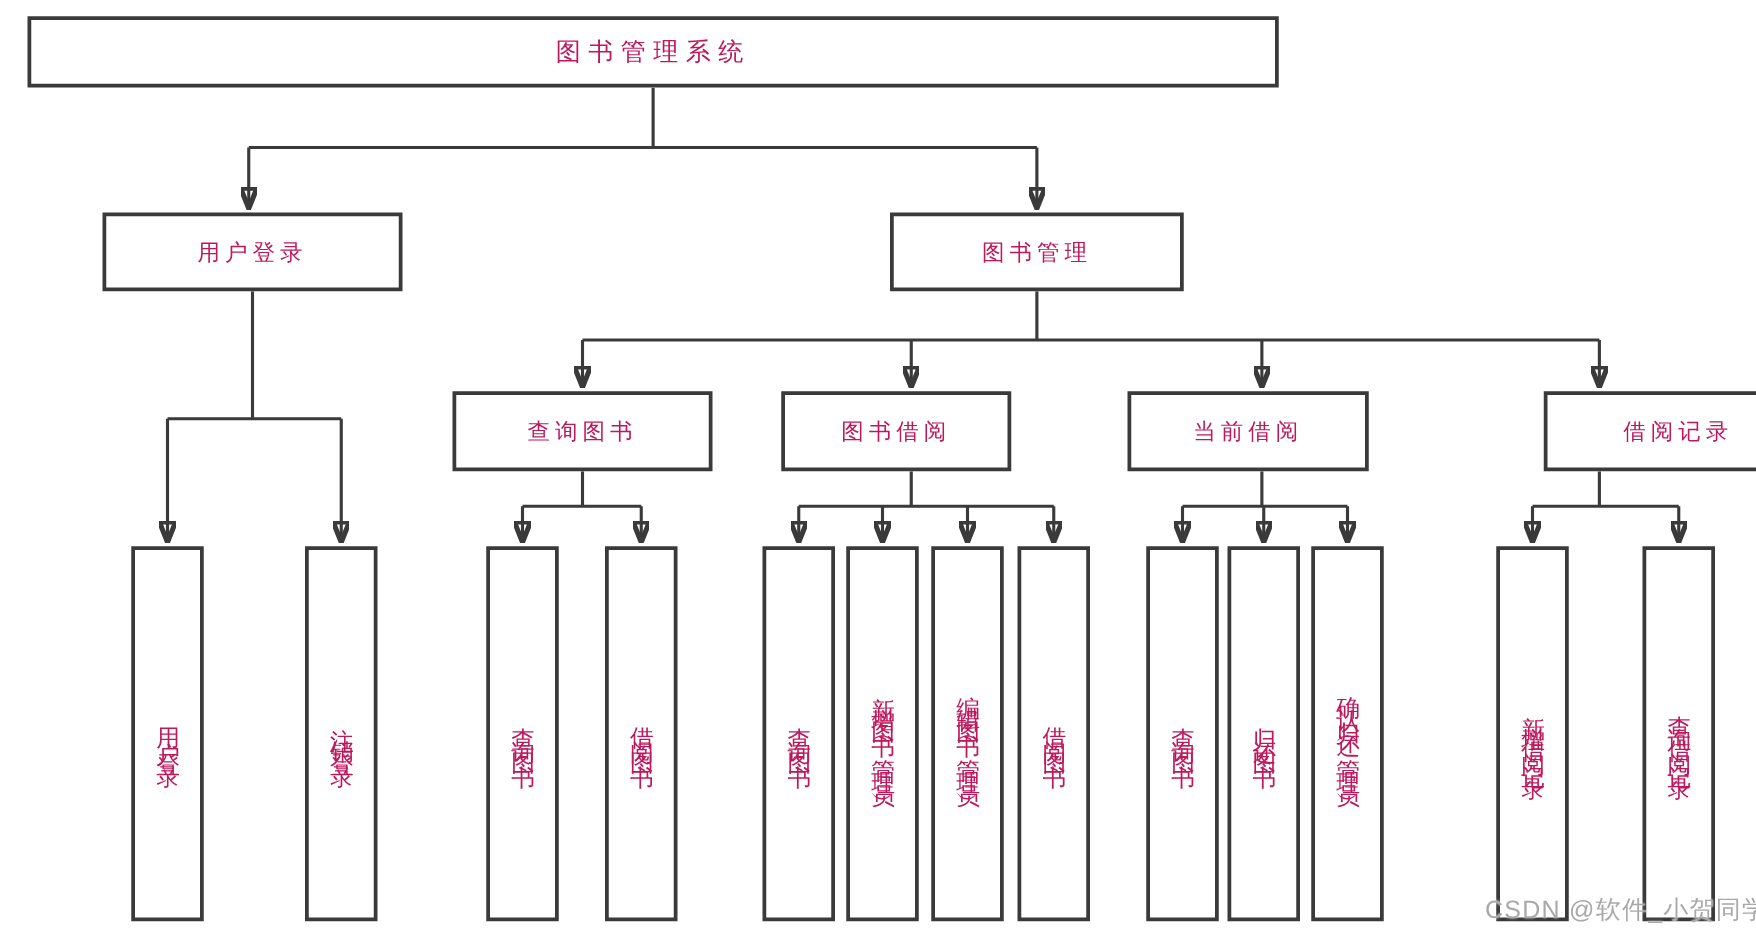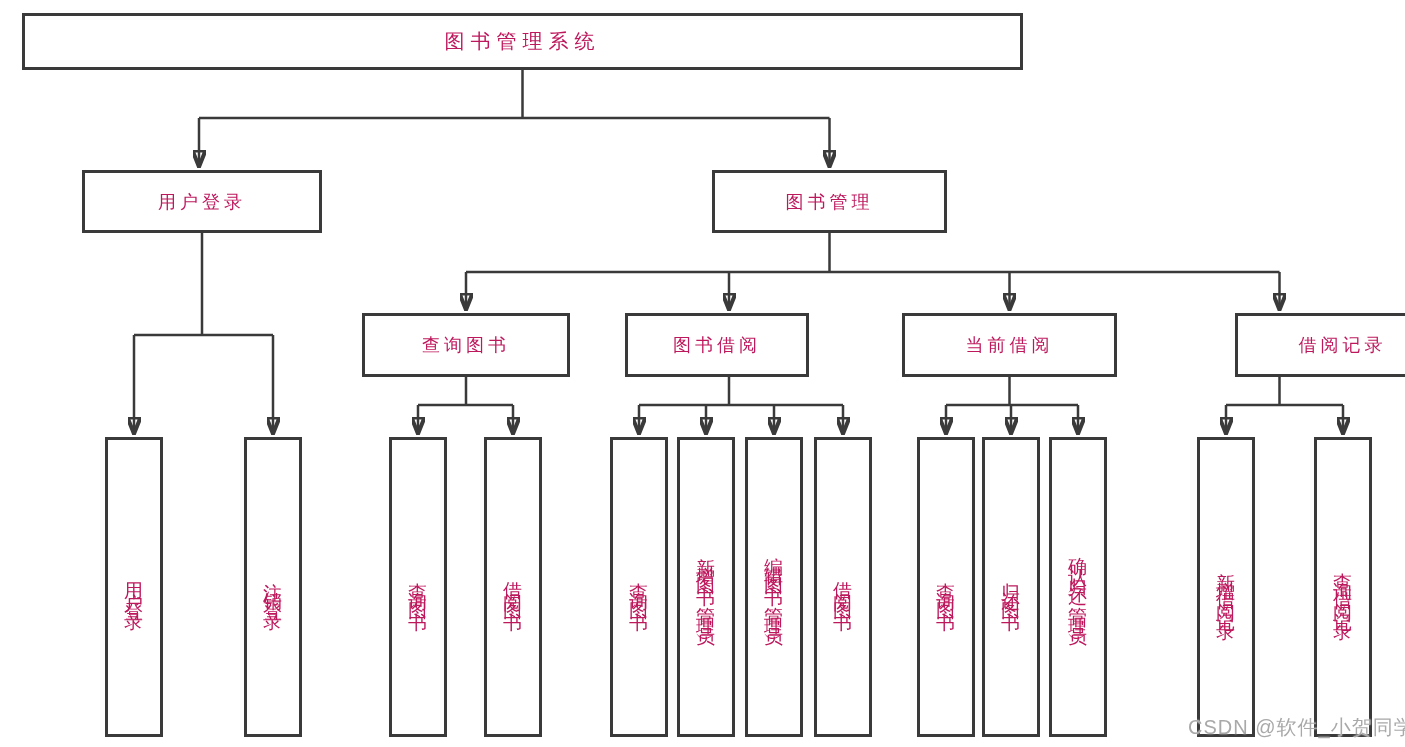--- a/index.html
+++ b/index.html
@@ -35,21 +35,21 @@
     padding:4px 0;
   }
   
   #root-box{left:22px;top:13px;width:1001px;height:57px;font-size:20px;letter-spacing:6px;}
   
   #n-user-login{left:82px;top:170px;width:240px;height:63px;}
   #n-book-mgmt{left:712px;top:170px;width:235px;height:63px;}
   
   #n-new-book{left:362px;top:313px;width:208px;height:64px;}
   #n-book-borrow{left:625px;top:313px;width:184px;height:64px;}
-  #n-current-borrow{left:902px;top:313px;width:215px;height:64px;}
+  #n-current-borrow{left:902px;top:313px;width:193px;height:64px;}
   #n-borrow-records{left:1235px;top:313px;width:215px;height:64px;}
   
   #lf-ul-login{left:105px;}
   #lf-ul-logout{left:244px;}
   #lf-nb-query{left:389px;}
   #lf-nb-borrow{left:484px;}
   #lf-bb-query{left:610px;}
   #lf-bb-add{left:677px;}
   #lf-bb-edit{left:745px;}
   #lf-bb-borrow{left:814px;}

